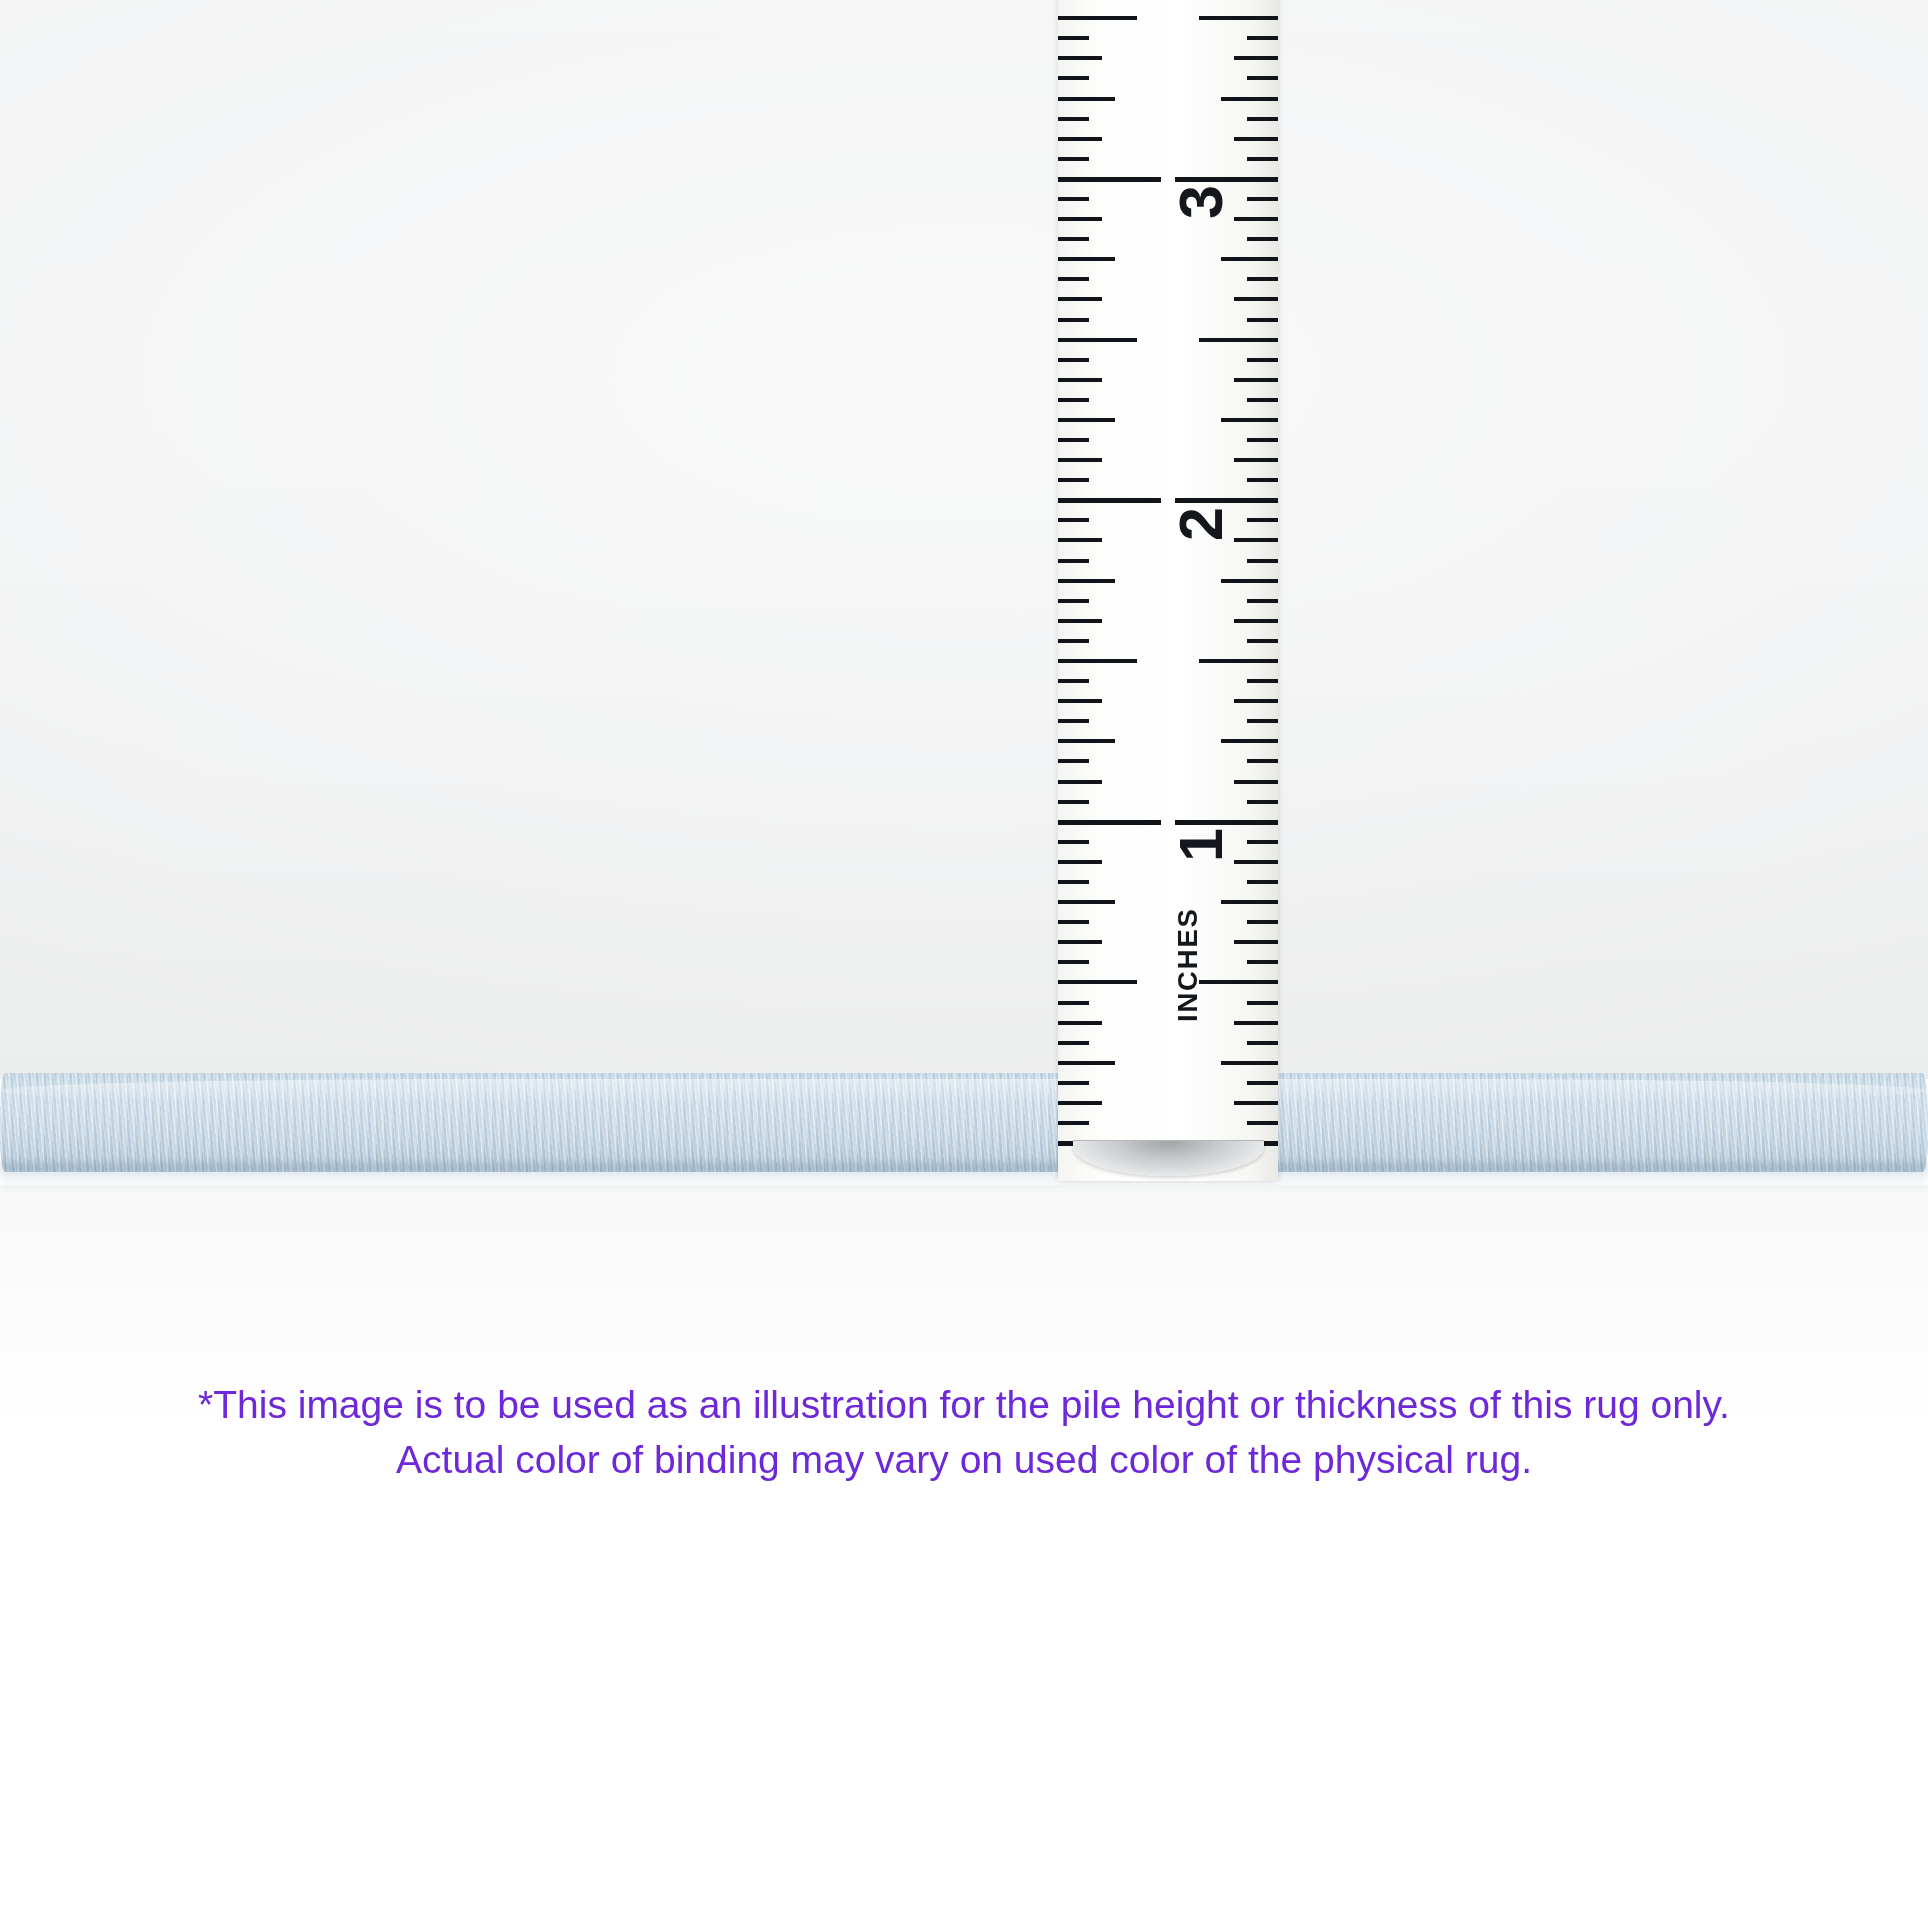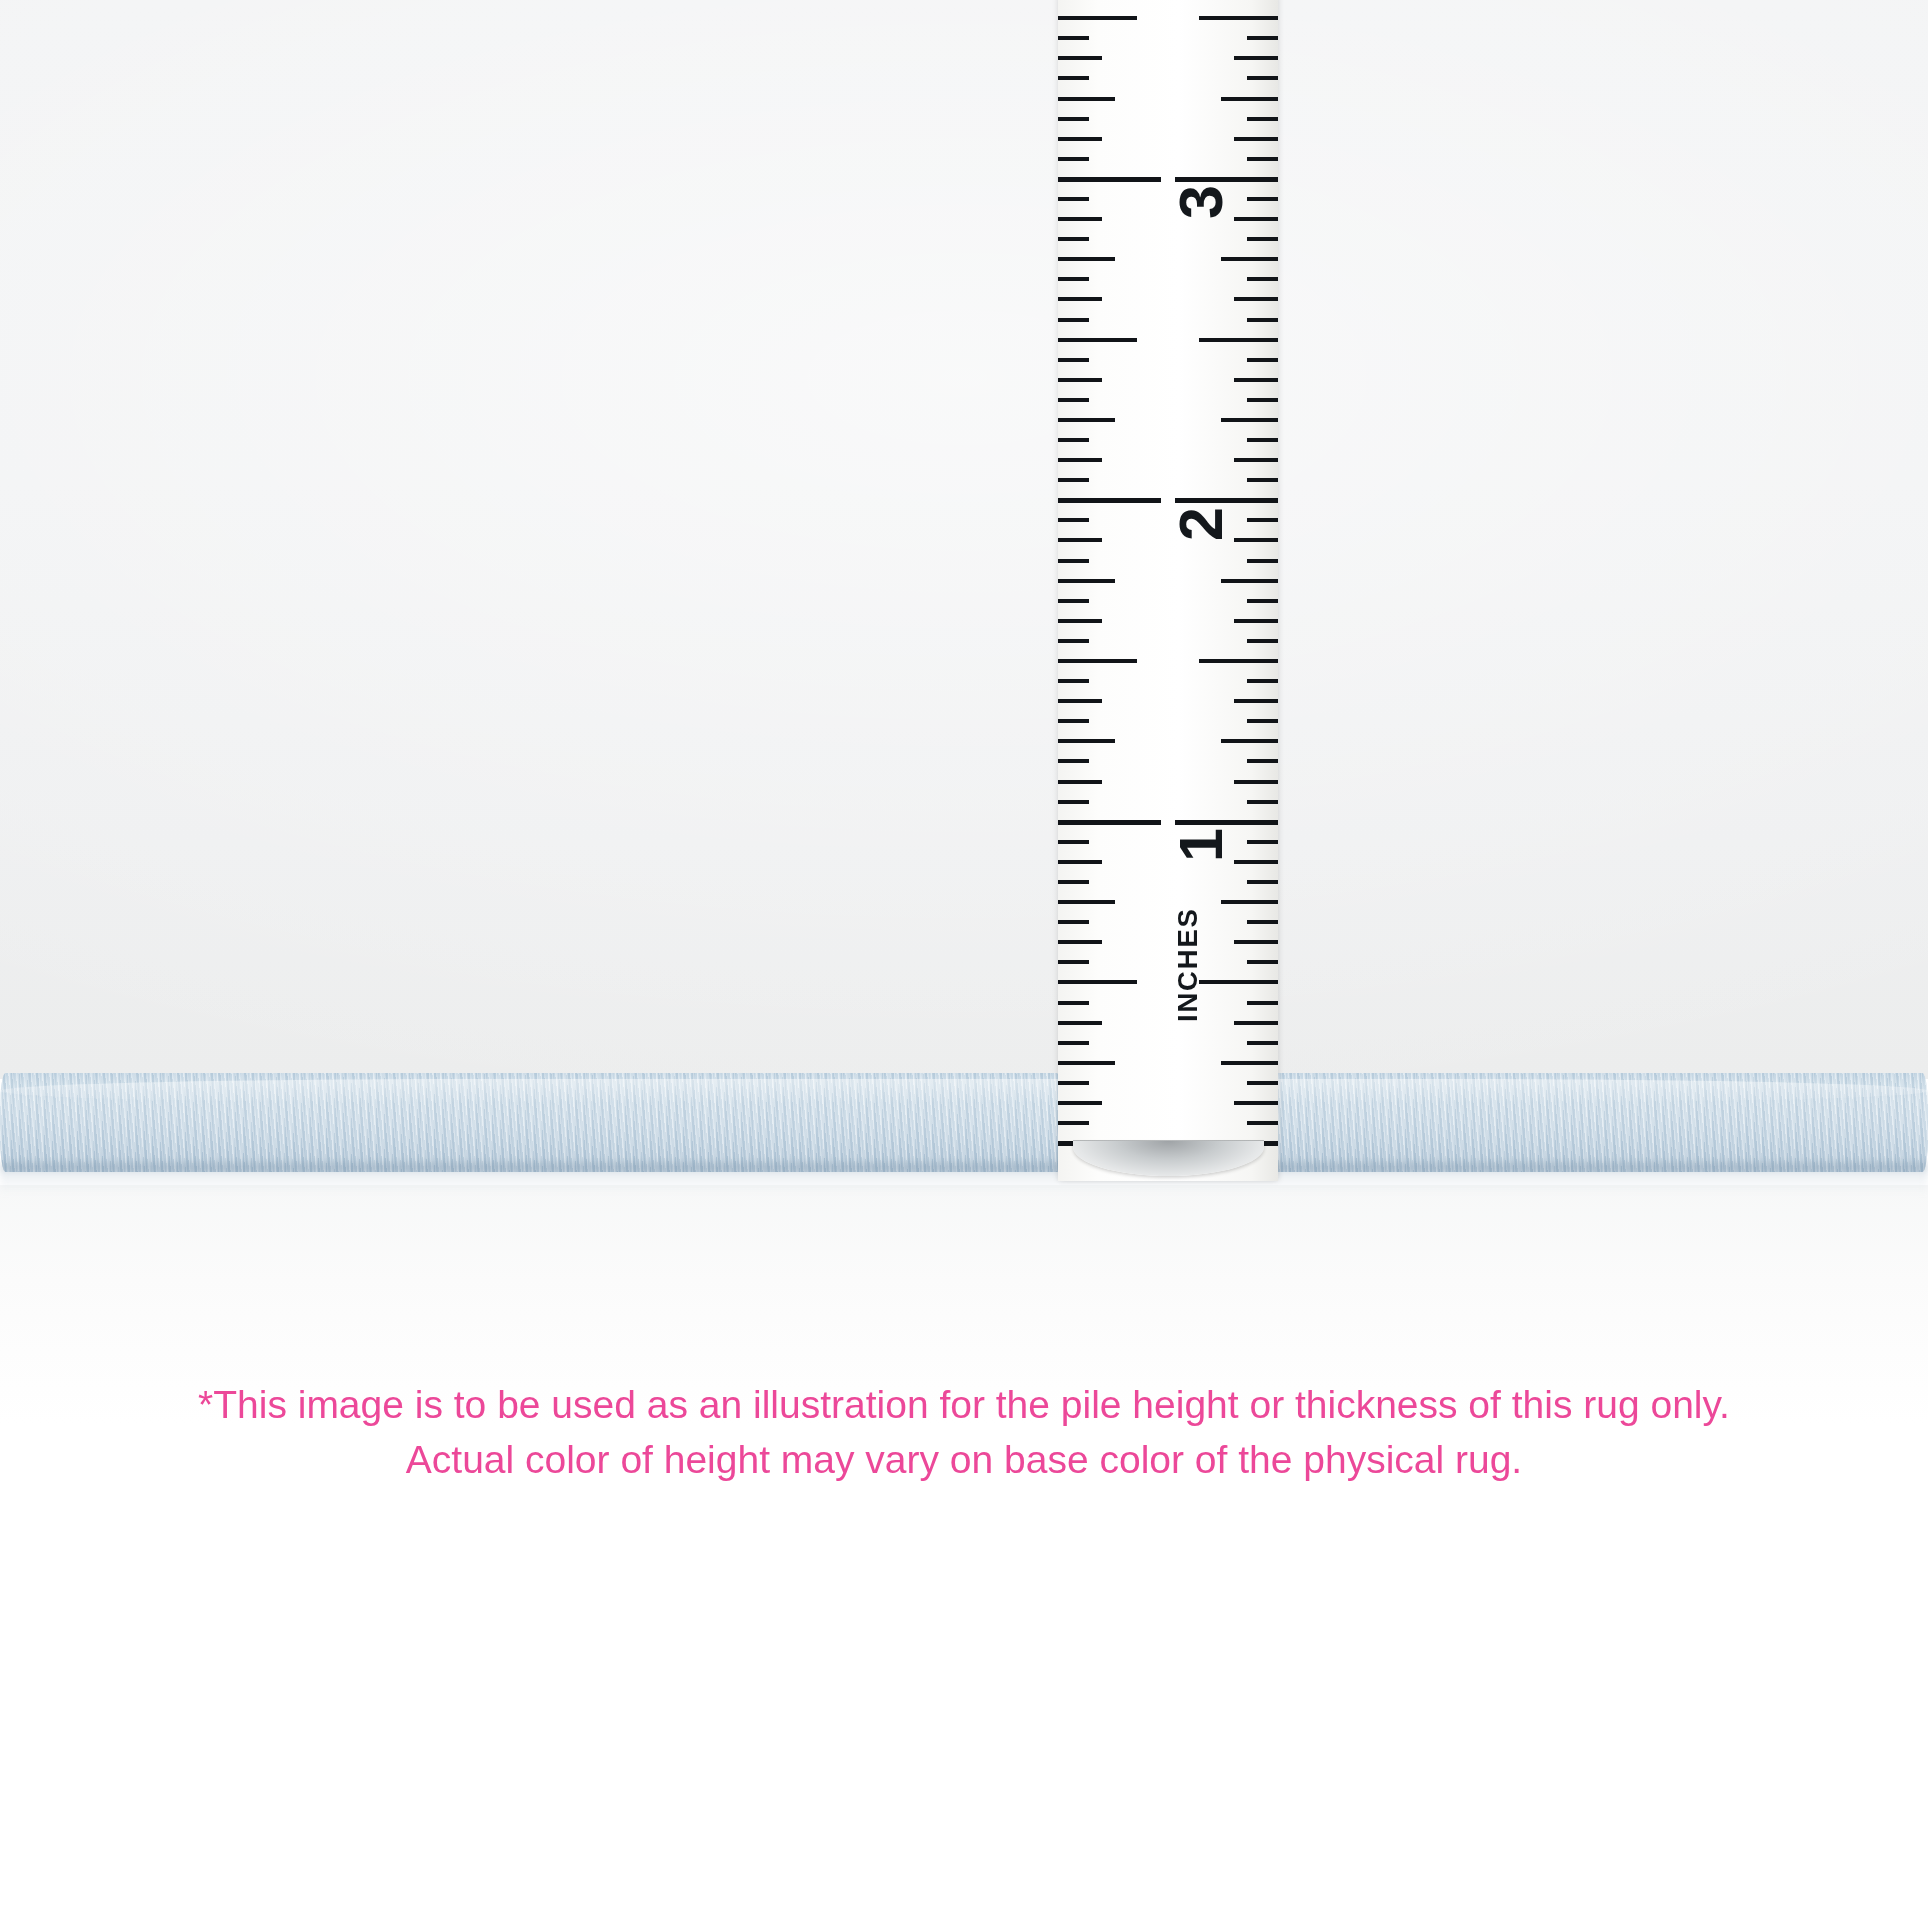--- a/index.html
+++ b/index.html
@@ -196,21 +196,21 @@
     letter-spacing: 1.8px;
   }
 
   
   .caption {
     position: absolute;
     left: 0;
     top: 1377px;
     width: 1928px;
     text-align: center;
-    color: #ec4899;
+    color: #6d28d9;
     font-family: "Liberation Sans", sans-serif;
     font-size: 39px;
     line-height: 1.42;
     font-weight: 400;
   }
   .caption-line { display: block; }
 </style>
 </head>
 <body>
 
@@ -348,17 +348,17 @@
       <div class="ruler-num" style="top: 866px;">1</div>
       <div class="ruler-num" style="top: 545px;">2</div>
       <div class="ruler-num" style="top: 223px;">3</div>
       <div class="ruler-unit" style="top: 1026px;">INCHES</div>
     </div>
   <div class="ruler-tip-edge"></div>
   <div class="ruler-tip"></div>
 
   <div class="caption">
     <span class="caption-line">*This image is to be used as an illustration for the pile height or thickness of this rug only.</span>
-    <span class="caption-line">Actual color of height may vary on base color of the physical rug.</span>
+    <span class="caption-line">Actual color of binding may vary on used color of the physical rug.</span>
   </div>
 
 </div>
 
 
 </body></html>

